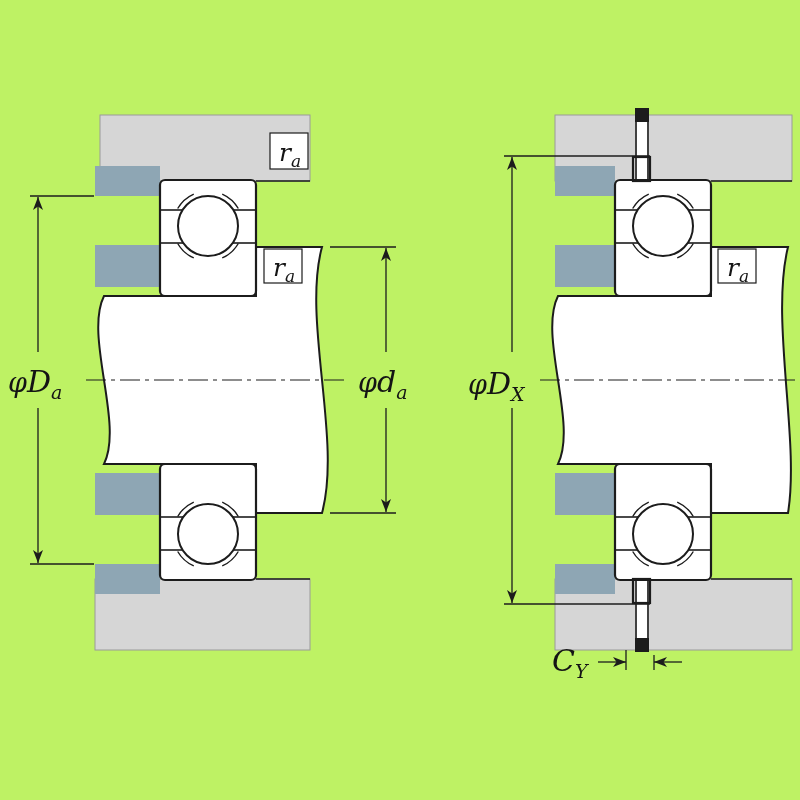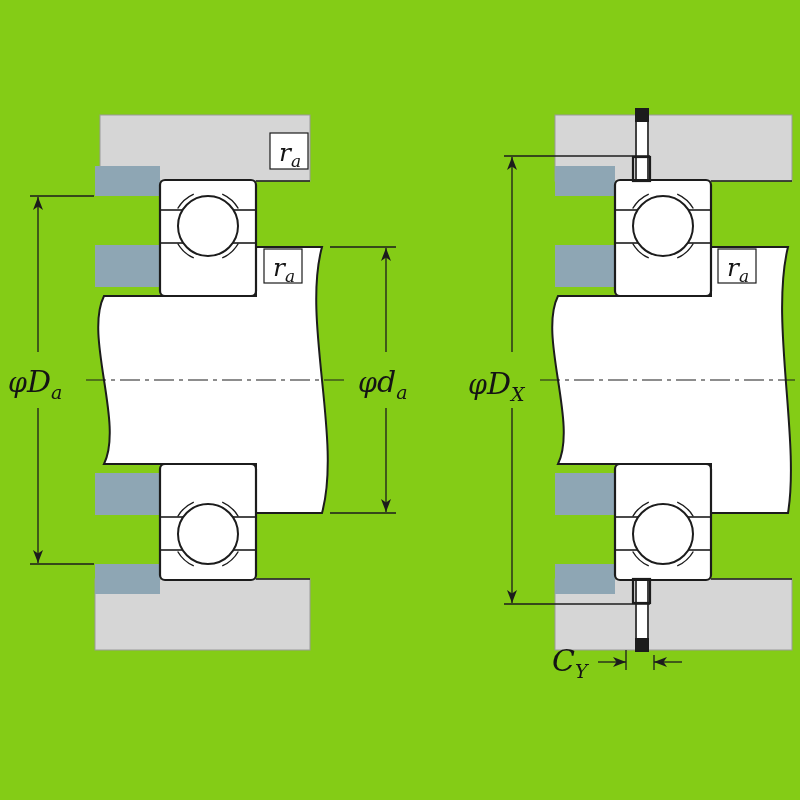--- a/index.html
+++ b/index.html
@@ -1,16 +1,16 @@
 <!DOCTYPE html>
 <html><head>
 <meta charset="utf-8">
 <style>
   html,body{margin:0;padding:0;background:#ffffff;}
-  .stage{width:800px;height:800px;position:relative;background:#84cc16;}
+  .stage{width:800px;height:800px;position:relative;background:#bef264;}
   svg{display:block;}
   .hsg{stroke:#9a9a9a;stroke-width:1;}
   .seat{stroke:none;}
   .shape{fill:#ffffff;stroke:#1c1c1c;stroke-width:2;}
   .brg{fill:#ffffff;stroke:#1c1c1c;stroke-width:2.2;}
   .ln{stroke:#1c1c1c;stroke-width:1.6;fill:none;}
   .thick{stroke-width:2.2;}
   .cage{stroke:#1c1c1c;stroke-width:1.4;fill:none;}
   .cl{stroke:#1c1c1c;stroke-width:1.1;fill:none;stroke-dasharray:20 5 4 5;}
   .dim{stroke:#1c1c1c;stroke-width:1.3;fill:none;}

